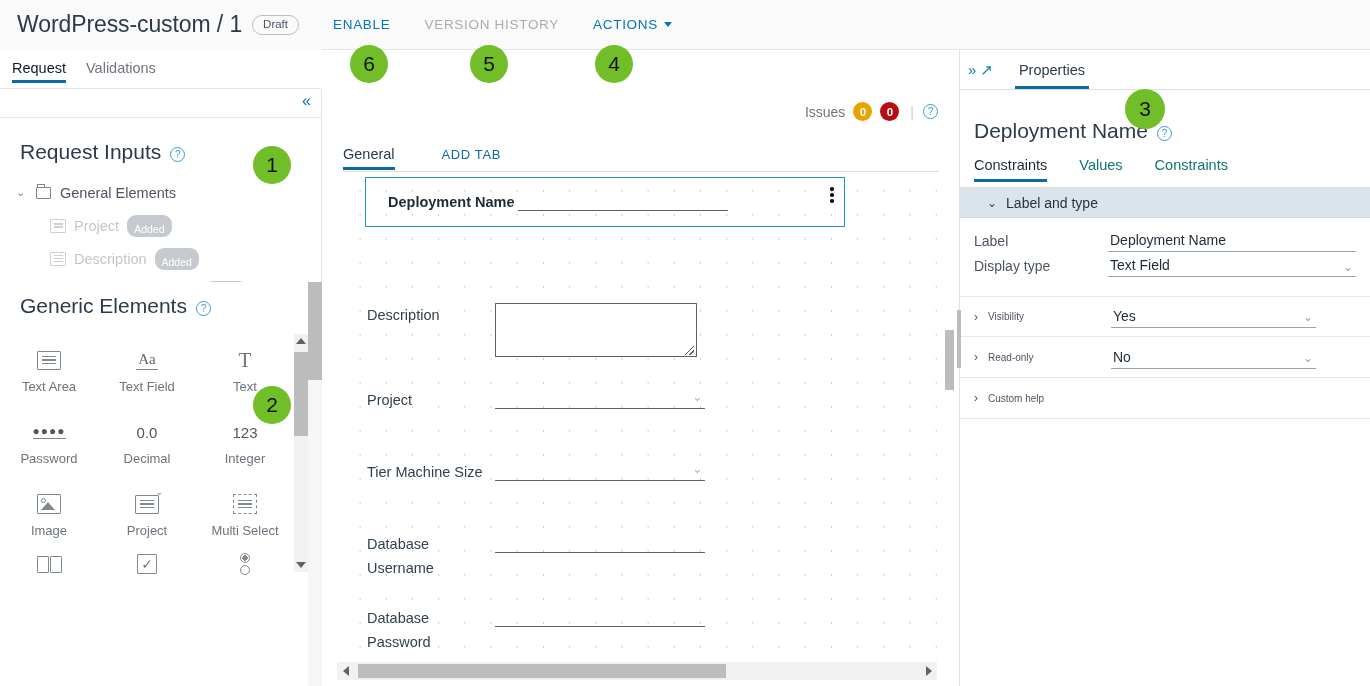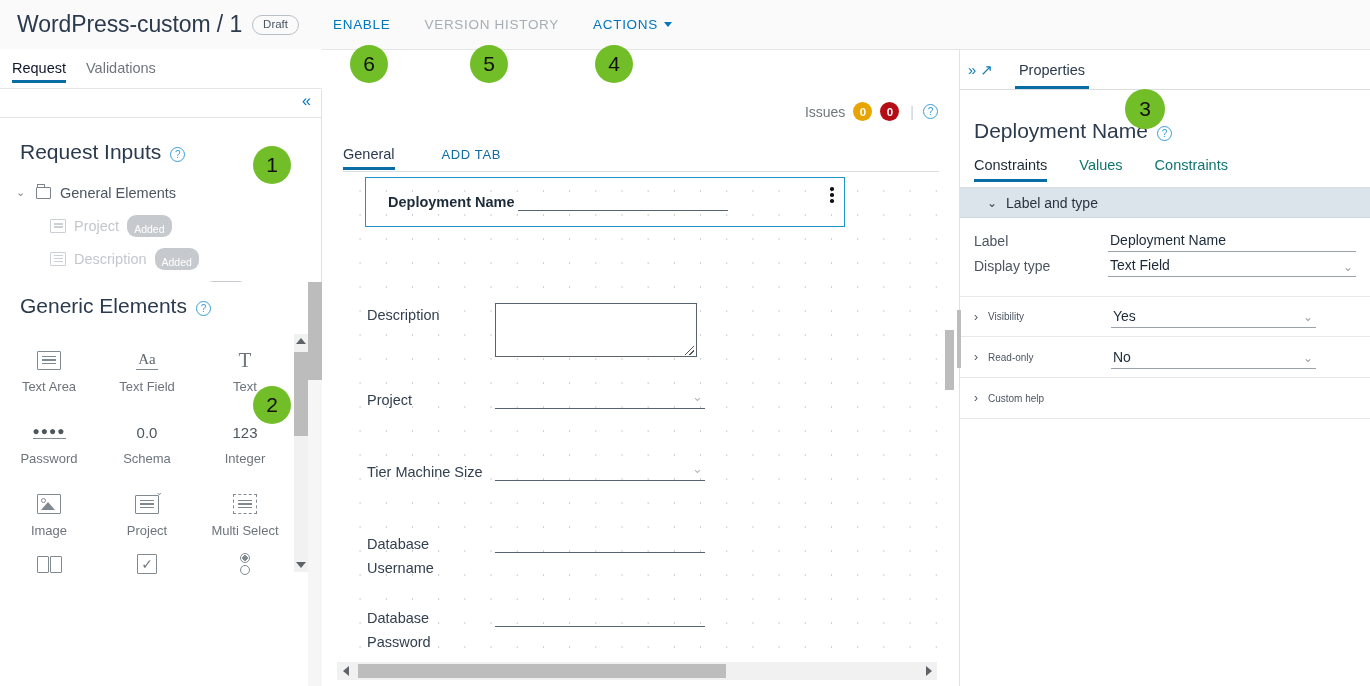--- a/index.html
+++ b/index.html
@@ -517,21 +517,21 @@
       <div class="pal-item">
         <span class="pal-ic">
             <span class="glyph-pw">●●●●</span>
           </span>
         <span class="pal-label">Password</span>
       </div>
       <div class="pal-item">
         <span class="pal-ic">
             <span class="glyph-num">0.0</span>
           </span>
-        <span class="pal-label">Schema</span>
+        <span class="pal-label">Decimal</span>
       </div>
       <div class="pal-item">
         <span class="pal-ic">
             <span class="glyph-num">123</span>
           </span>
         <span class="pal-label">Integer</span>
       </div>
 
       <div class="pal-item">
         <span class="pal-ic">

